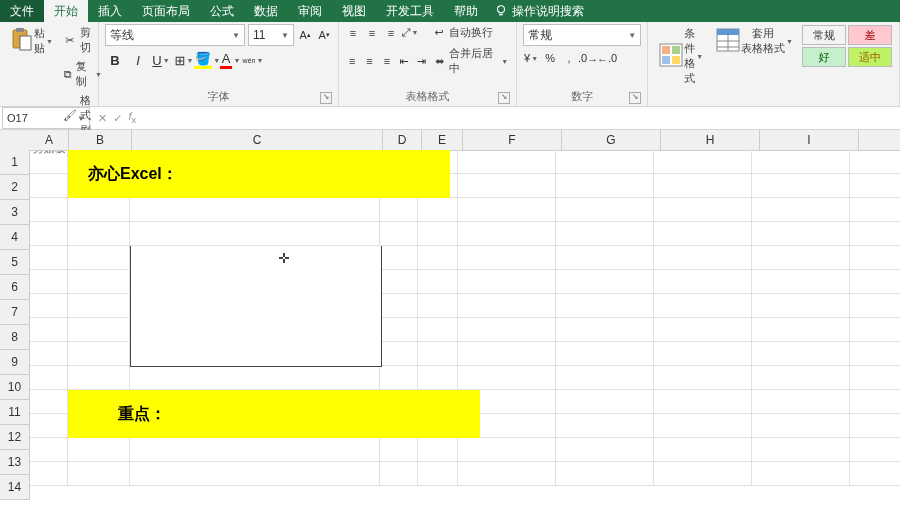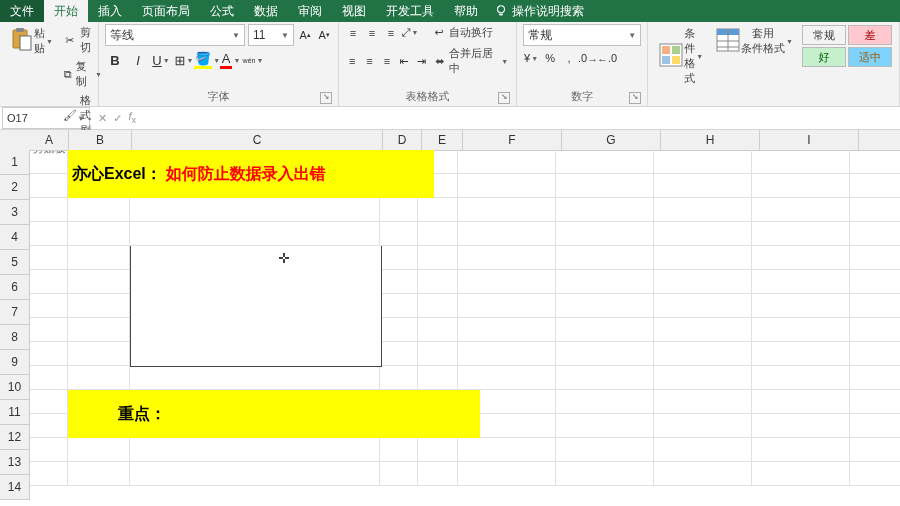--- a/index.html
+++ b/index.html
@@ -22,35 +22,35 @@
 .mini .ico{width:14px;text-align:center}
 .combo{height:20px;border:1px solid #bfbfbf;background:#fff;display:flex;align-items:center;justify-content:space-between;padding:0 4px;font-size:12px;cursor:pointer}
 .combo .caret{font-size:8px;color:#666}
 .row{display:flex;align-items:center;gap:3px}
 .sq{width:20px;height:20px;display:flex;align-items:center;justify-content:center;cursor:pointer;font-size:13px;color:#333}
 .sq.small{width:16px;height:16px;font-size:11px}
 .caret-d{font-size:7px;color:#666;margin-left:1px}
 .style-cell{width:42px;height:18px;border:1px solid #bbb;display:flex;align-items:center;justify-content:center;font-size:11px;margin:1px;cursor:pointer}
 .style-bad{background:#ffc7ce;color:#9c0006}
 .style-good{background:#c6efce;color:#006100}
-.style-neutral{background:#7dd3fc;color:#9c5700}
+.style-neutral{background:#bef264;color:#9c5700}
 .fxbar{height:22px;background:#fff;border-bottom:1px solid #d4d4d4;display:flex;align-items:center}
 .namebox{width:78px;height:20px;border:1px solid #ccc;margin:1px 0 1px 2px;display:flex;align-items:center;padding:0 4px;font-size:11px;justify-content:space-between}
 .fx-icons{display:flex;align-items:center;gap:6px;padding:0 8px;color:#999;font-size:11px}
 .fx-input{flex:1;height:20px;border:none;outline:none;font-size:12px;padding:0 4px}
 .sheet{position:relative;flex:1;overflow:hidden}
 .corner{position:absolute;left:0;top:0;width:30px;height:20px;background:#f0f0f0;border-right:1px solid #ccc;border-bottom:1px solid #ccc}
 .colhdrs{position:absolute;left:30px;top:0;height:20px;display:flex}
 .colhdr{height:20px;background:#f0f0f0;border-right:1px solid #ccc;border-bottom:1px solid #ccc;display:flex;align-items:center;justify-content:center;font-size:12px;color:#333;cursor:pointer}
 .rowhdrs{position:absolute;left:0;top:20px;width:30px}
 .rowhdr{height:24px;background:#f0f0f0;border-right:1px solid #ccc;border-bottom:1px solid #ccc;display:flex;align-items:center;justify-content:center;font-size:12px;cursor:pointer}
 .cells{position:absolute;left:30px;top:20px}
 .cellrow{display:flex}
 .cell{height:24px;border-right:1px solid #e0e0e0;border-bottom:1px solid #e0e0e0;position:relative;box-sizing:border-box}
-.banner1{position:absolute;background:#ffff00;color:#ff0000;font-weight:bold;font-size:16px;display:flex;align-items:center;padding-left:4px}
+.banner1{position:absolute;background:#ffff00;color:#ff0000;font-weight:bold;font-size:16px;display:flex;align-items:center;padding-left:20px}
 .tbl-head{position:absolute;background:#5b9bd5;border:1px solid #444;color:#000;font-weight:bold;font-size:16px;display:flex;align-items:center;justify-content:center}
 .tbl-cell{position:absolute;border:1px solid #444;border-top:none;background:#fff}
 .cursor{position:absolute;width:10px;height:10px}
 .cursor svg{width:10px;height:10px}
 .dd{font-size:7px;margin-left:1px;color:#666}
 svg{display:block}
 </style>
 </head>
 <body>
 
@@ -221,21 +221,21 @@
         <span class="ico">
             <svg width="26" height="26">
               <rect x="2" y="2" width="22" height="22" fill="#fff" stroke="#888"></rect>
               <rect x="2" y="2" width="22" height="6" fill="#5b9bd5"></rect>
               <line x1="2" y1="14" x2="24" y2="14" stroke="#888"></line>
               <line x1="2" y1="20" x2="24" y2="20" stroke="#888"></line>
               <line x1="13" y1="2" x2="13" y2="24" stroke="#888"></line>
             </svg>
           </span>
         <span style="white-space:pre;text-align:center">套用
-条件格式</span>
+表格格式</span>
           <span class="caret-d">▼</span>
       </div>
       <div style="display:flex;flex-direction:column">
         <div style="display:flex">
           <div class="style-cell">常规</div>
           <div class="style-cell style-bad">差</div>
         </div>
         <div style="display:flex">
           <div class="style-cell style-good">好</div>
           <div class="style-cell style-neutral">适中</div>
@@ -454,21 +454,20 @@
         <div class="cell" style="width: 98px;"></div>
         <div class="cell" style="width: 98px;"></div>
         <div class="cell" style="width: 98px;"></div>
         <div class="cell" style="width: 98px;"></div>
         <div class="cell" style="width: 98px;"></div>
       </div>
     </div>
 
   <div class="banner1" style="left:68px;top:20px;width:362px;height:48px">
     <span style="color:#000">亦心Excel：</span>
-    <span style="margin-left:4px">如何防止数据录入出错</span>
   </div>
 
   <div class="tbl-cell" style="left:130px;top:116px;width:250px;height:24px">
     <span class="cursor" style="left:148px;top:7px">
         <svg viewBox="0 0 10 10">
           <path d="M5 0v4M5 6v4M0 5h4M6 5h4" stroke="#000" stroke-width="1.5"></path>
         </svg>
       </span>
   </div>
   <div class="tbl-cell" style="left:130px;top:140px;width:250px;height:24px"></div>

